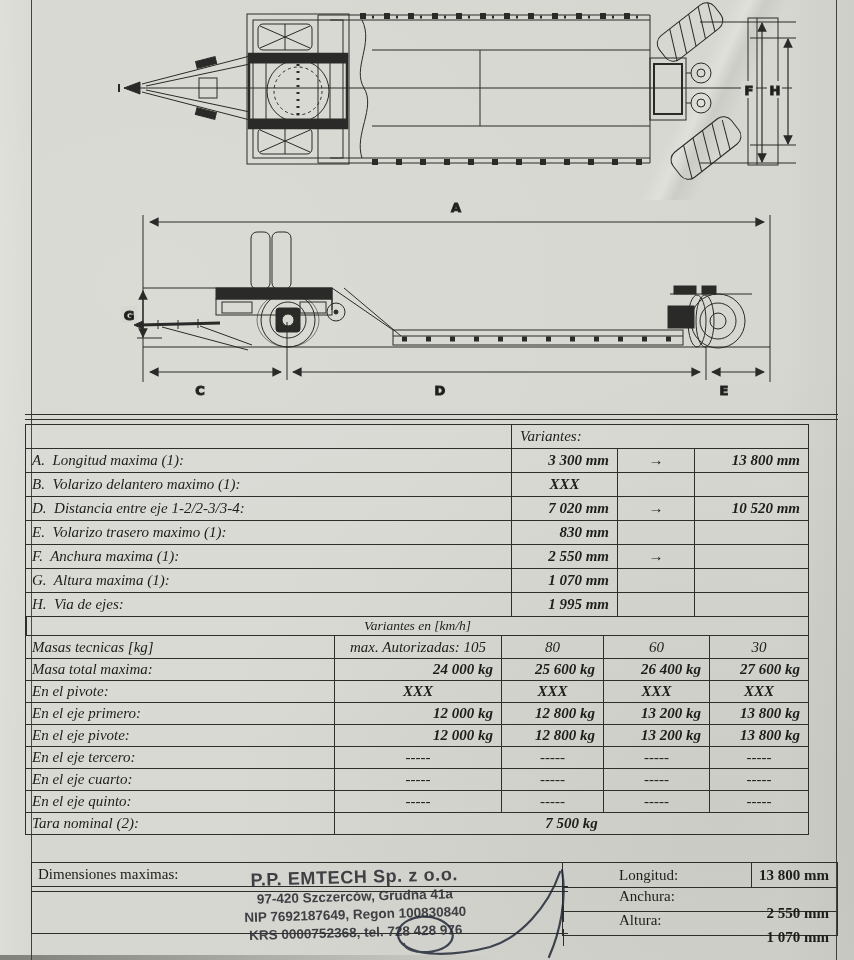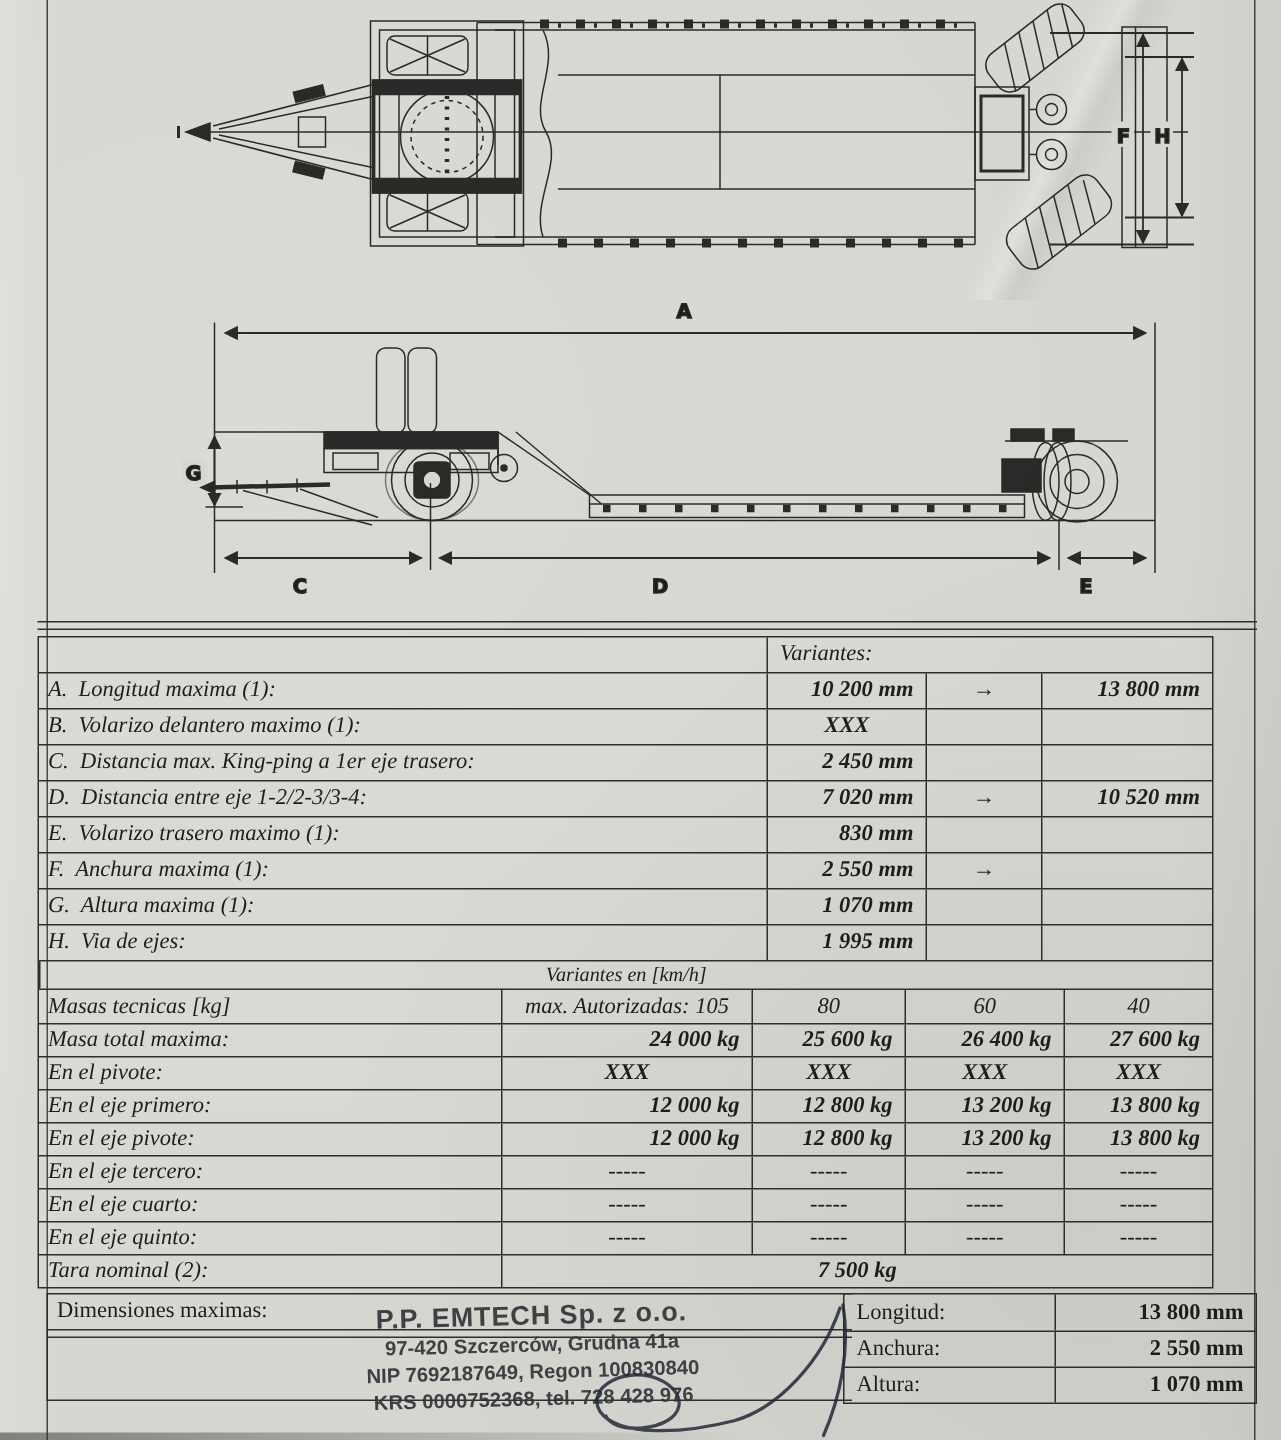--- a/index.html
+++ b/index.html
@@ -48,23 +48,23 @@
   .hdrlab{padding-left:8px;}
 
   
   .footer-left{position:absolute;left:31px;top:862px;width:537px;height:72px;
     border:1.6px solid var(--ink);border-right:none;box-sizing:border-box;font-size:15px;}
   .fl-row{height:24px;display:flex;align-items:center;padding-left:6px;border-bottom:1.5px solid var(--ink);box-sizing:border-box;}
   .fl-spacer{height:5px;border-bottom:1.5px solid var(--ink);box-sizing:border-box;}
   .footer-right{position:absolute;left:562px;top:862px;width:276px;border:1.6px solid var(--ink);
     box-sizing:border-box;font-size:15px;}
   .fr-row{display:flex;height:24px;box-sizing:border-box;}
-  .fr-row + .fr-row{border-top:1.5px solid var(--ink);}
+  .fr-row + .fr-row{border-top:1.5px solid var(--ink);flex-direction:column;}
   .fr-row > div{display:flex;align-items:center;box-sizing:border-box;}
-  .fr-lab{width:140px;padding-left:8px;}
+  .fr-lab{width:140px;padding-left:8px;margin-left:48px;}
   .fr-val{flex:1;border-left:1.5px solid var(--ink);font-weight:bold;justify-content:flex-end;padding-right:8px;}
 
   .stamp{position:absolute;left:140px;top:867px;width:430px;text-align:center;
     transform:rotate(-1.6deg);color:rgba(52,54,60,.94);font-family:"Liberation Sans", sans-serif;z-index:3;}
   .stamp .l1{font-size:18px;font-weight:bold;letter-spacing:.6px;line-height:21px;}
   .stamp .l2,.stamp .l3,.stamp .l4{font-size:13.5px;font-weight:bold;line-height:18px;}
   .sig{position:absolute;left:370px;top:852px;z-index:4;}
 </style>
 </head>
 <body>
@@ -251,38 +251,32 @@
 
   <div class="doc-table">
 
     <div class="trow h23">
       <div class="c-label"></div>
       <div class="c-v2 hdrlab" style="flex:1">Variantes:</div>
     </div>
 
     <div class="trow h24">
       <div class="c-label lab">A.  Longitud maxima (1):</div>
-      <div class="c-v1 val">10 200 mm</div>
+      <div class="c-v1 val">3 300 mm</div>
       <div class="c-arr">→</div>
       <div class="c-v2 val">13 800 mm</div>
     </div>
 
     <div class="trow h24">
       <div class="c-label lab">B.  Volarizo delantero maximo (1):</div>
       <div class="c-v1 val ctr">XXX</div>
       <div class="c-arr"></div>
       <div class="c-v2 val"></div>
     </div>
 
-    <div class="trow h24">
-      <div class="c-label lab">C.  Distancia max. King-ping a 1er eje trasero:</div>
-      <div class="c-v1 val">2 450 mm</div>
-      <div class="c-arr"></div>
-      <div class="c-v2 val"></div>
-    </div>
 
     <div class="trow h24">
       <div class="c-label lab">D.  Distancia entre eje 1-2/2-3/3-4:</div>
       <div class="c-v1 val">7 020 mm</div>
       <div class="c-arr">→</div>
       <div class="c-v2 val">10 520 mm</div>
     </div>
 
     <div class="trow h24">
       <div class="c-label lab">E.  Volarizo trasero maximo (1):</div>
@@ -315,21 +309,21 @@
     <div class="trow h19 small">
       <div class="m-label"></div>
       <div class="m-c4 ctr" style="flex:1">Variantes en [km/h]</div>
     </div>
 
     <div class="trow h23">
       <div class="m-label lab">Masas tecnicas [kg]</div>
       <div class="m-c1 ctr">max. Autorizadas: 105</div>
       <div class="m-c2 ctr">80</div>
       <div class="m-c3 ctr">60</div>
-      <div class="m-c4 ctr">40</div>
+      <div class="m-c4 ctr">30</div>
     </div>
 
     <div class="trow h22">
       <div class="m-label lab">Masa total maxima:</div>
       <div class="m-c1 val">24 000 kg</div>
       <div class="m-c2 val">25 600 kg</div>
       <div class="m-c3 val">26 400 kg</div>
       <div class="m-c4 val">27 600 kg</div>
     </div>
     <div class="trow h22">

